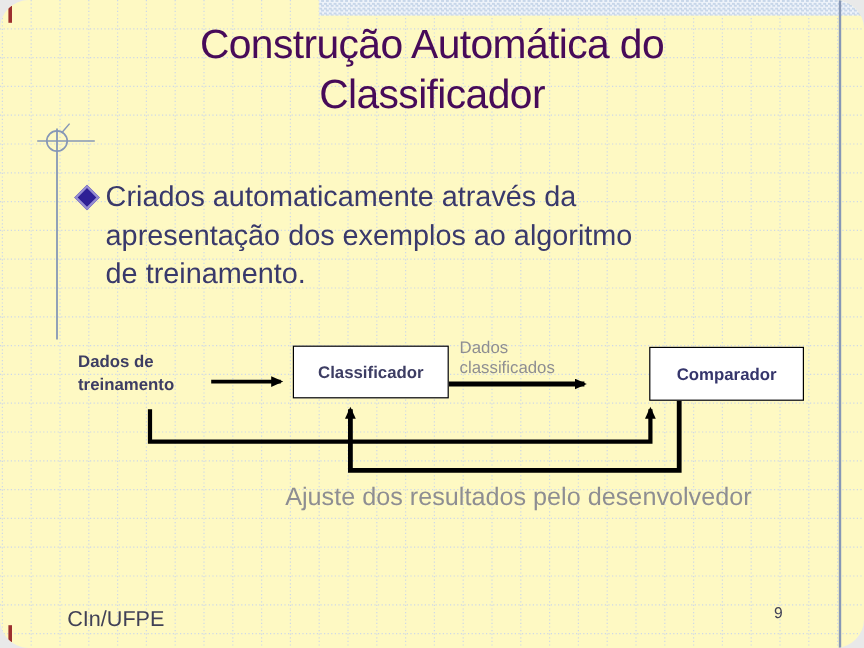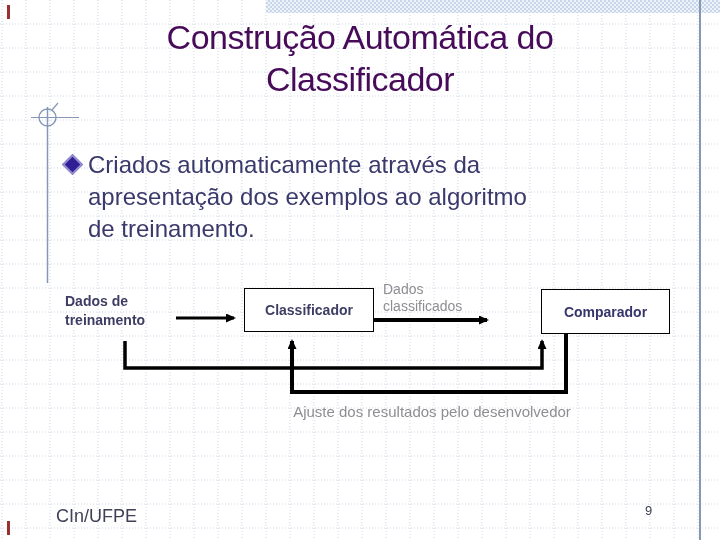--- a/index.html
+++ b/index.html
@@ -1,18 +1,18 @@
 <!DOCTYPE html>
 <html><head>
 <meta charset="utf-8">
 <style>
   html,body{margin:0;padding:0;background:#e9e9e9;}
   .slide{
-    position:relative;width:720px;height:540px;background:#ffffff;
-    font-family:"Liberation Sans",sans-serif;overflow:hidden;
+    position:relative;width:720px;height:540px;background:#fef9c3;
+    font-family:"Liberation Sans",sans-serif;overflow:hidden;border-radius:24px;
   }
   svg.layer{position:absolute;left:0;top:0;pointer-events:none;}
   .hatch-band{
     position:absolute;left:266px;top:0;width:454px;height:13px;
     background:repeating-conic-gradient(#c7d6e9 0% 25%,#eef3fa 0% 50%);
     background-size:4px 4px;
   }
   .right-rule{position:absolute;left:699px;top:0;width:2px;height:540px;background:#8697b6;}
   .crop{position:absolute;left:7px;width:3px;height:14px;background:#9c2f2f;}
   .crop.top{top:5px;}
@@ -41,21 +41,21 @@
     font-size:14px;font-weight:bold;color:#3d3d63;
   }
   .box-classifier{left:244px;top:288px;width:128px;height:42px;}
   .box-comparator{left:497px;top:289px;width:127px;height:43px;color:#35356b;margin-left:44px;}
   .flow-label{
     position:absolute;left:383px;top:281px;width:104px;text-align:left;
     font-size:14px;color:#8e8e92;line-height:17px;
   }
   .caption{
     position:absolute;left:232px;top:403px;width:400px;text-align:center;
-    font-size:15px;color:#8e8e92;
+    font-size:21px;color:#8e8e92;
   }
   .footer-left{position:absolute;left:56px;top:506px;font-size:18px;color:#414156;}
   .page-num{position:absolute;left:645px;top:503px;font-size:13px;color:#414156;}
 </style>
 </head>
 <body>
 
 <div class="slide">
 
   <svg id="grid-svg" class="layer" width="720" height="540">

